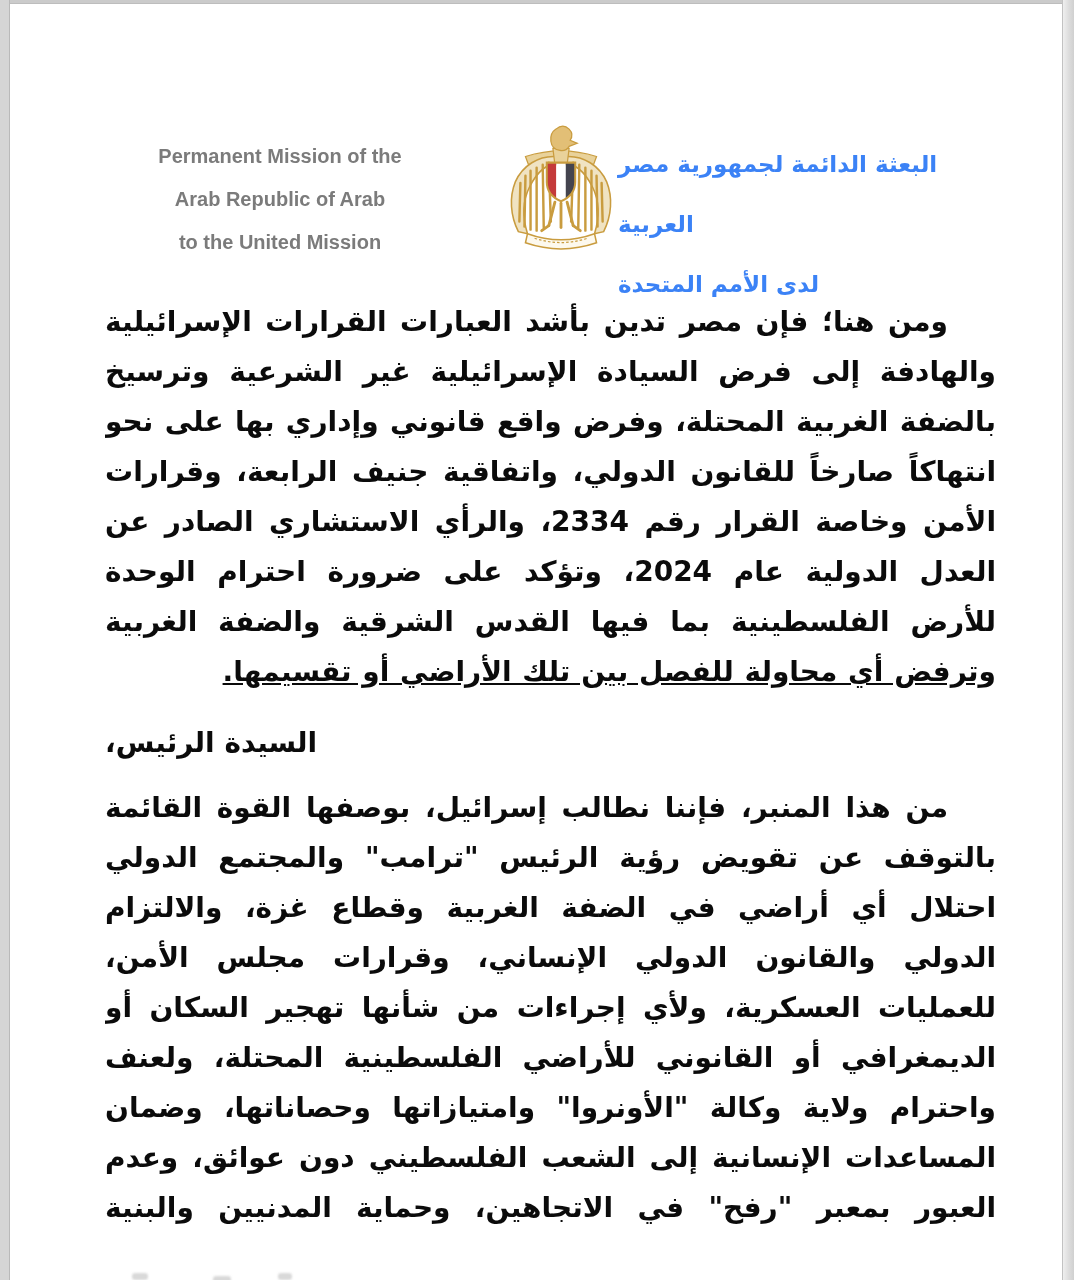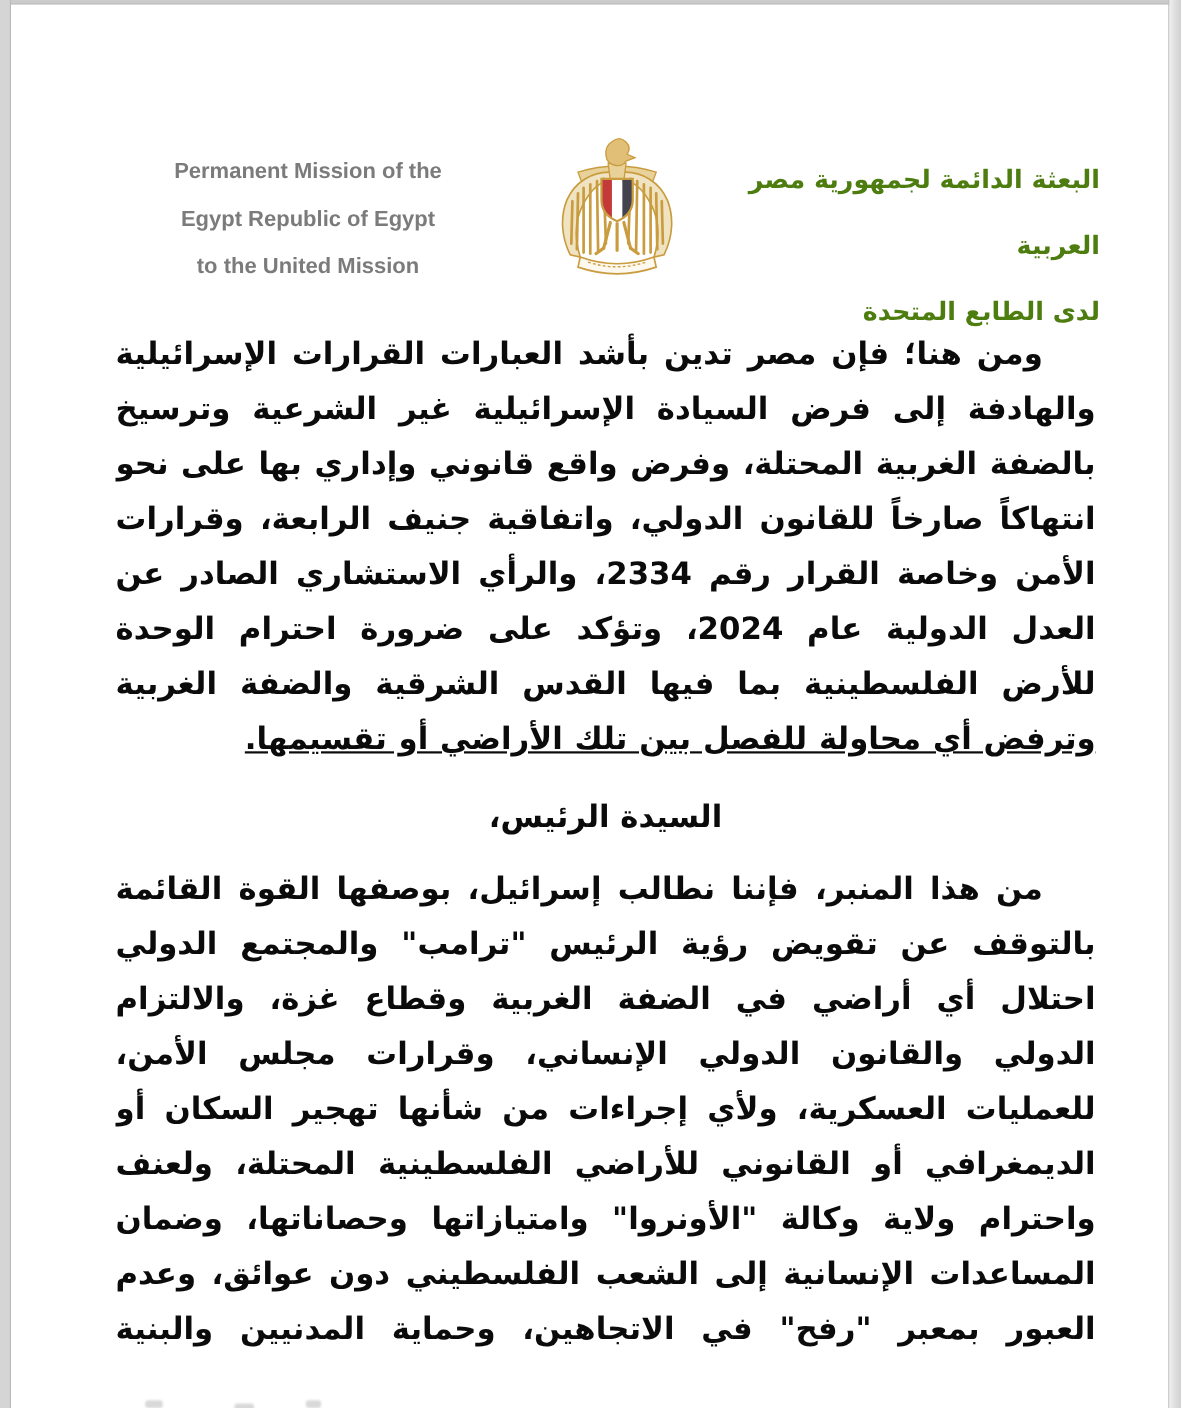--- a/index.html
+++ b/index.html
@@ -15,55 +15,55 @@
   .page{position:absolute;left:10px;top:4px;width:1052px;height:1276px;background:#ffffff;border-top-right-radius:7px;z-index:1;}
 
   
   .lh-en{
     position:absolute;left:130px;top:131px;width:280px;
     text-align:center;color:#7b7b7b;font-weight:bold;font-size:20px;line-height:43px;
     font-family:"Liberation Sans",sans-serif;
   }
   .lh-ar{
     position:absolute;left:608px;top:130px;width:382px;
-    direction:rtl;text-align:right;color:#4d7c0f;font-weight:bold;font-size:23px;line-height:60px;
+    direction:rtl;text-align:left;color:#3b82f6;font-weight:bold;font-size:23px;line-height:60px;
   }
   .emblem{position:absolute;left:495px;top:118px;width:112px;height:132px;}
   .emblem svg{width:100%;height:100%;display:block;}
 
   
   .bodytext{
     position:absolute;left:95px;right:66px;top:293px;
     direction:rtl;color:#0b0b0b;font-weight:bold;font-size:28px;
   }
   .bl{
     height:50px;line-height:50px;overflow:hidden;
     text-align:justify;text-align-last:justify;
     word-spacing:1px;
   }
   .bl.indent{padding-right:48px;}
   .bl.end-right{text-align-last:right;text-decoration:underline;}
   .bl.end-center{text-align-last:center;}
-  .salutation{height:50px;line-height:50px;margin-top:21px;text-align:center;}
+  .salutation{height:50px;line-height:50px;margin-top:21px;text-align:left;}
   .para2{margin-top:15px;}
 
   
   .speck{position:absolute;height:7px;background:#d9d9d9;border-radius:3px;filter:blur(1px);}
   .speck.s1{left:122px;top:1269px;width:16px;}
   .speck.s2{left:203px;top:1272px;width:18px;}
   .speck.s3{left:268px;top:1269px;width:14px;}
 </style>
 </head>
 <body>
 
 <div class="page">
 
   <div class="lh-en">
     <div>Permanent Mission of the</div>
-    <div>Egypt Republic of Egypt</div>
+    <div>Arab Republic of Arab</div>
     <div>to the United Mission</div>
   </div>
 
   <div class="emblem">
     <svg viewBox="0 0 110 130" xmlns="http://www.w3.org/2000/svg">
       <defs>
         <clipPath id="shieldClip">
           <path d="M41,40 L69,40 L69,59 Q69,72 55,78 Q41,72 41,59 Z"></path>
         </clipPath>
       </defs>
@@ -108,21 +108,21 @@
       </g>
       <path d="M41,40 L69,40 L69,59 Q69,72 55,78 Q41,72 41,59 Z" fill="none" stroke="#c99c3f" stroke-width="2"></path>
 
       <path d="M22,110 Q55,122 88,110 L90,119 Q55,131 20,119 Z" fill="#fdf9ee" stroke="#c99c3f" stroke-width="1.5"></path>
       <path d="M29,114.5 Q55,123 81,114.5" fill="none" stroke="#c99c3f" stroke-width="1.2" stroke-dasharray="2.5 2"></path>
     </svg>
   </div>
 
   <div class="lh-ar">
     <div>البعثة الدائمة لجمهورية مصر العربية</div>
-    <div>لدى الطابع المتحدة</div>
+    <div>لدى الأمم المتحدة</div>
   </div>
 
   <div class="bodytext">
     <div class="para1">
       <div class="bl indent">ومن هنا؛ فإن مصر تدين بأشد العبارات القرارات الإسرائيلية غير القانونية</div>
       <div class="bl">والهادفة إلى فرض السيادة الإسرائيلية غير الشرعية وترسيخ الاستيطان</div>
       <div class="bl">بالضفة الغربية المحتلة، وفرض واقع قانوني وإداري بها على نحو يشكل</div>
       <div class="bl">انتهاكاً صارخاً للقانون الدولي، واتفاقية جنيف الرابعة، وقرارات مجلس</div>
       <div class="bl">الأمن وخاصة القرار رقم 2334، والرأي الاستشاري الصادر عن محكمة</div>
       <div class="bl">العدل الدولية عام 2024، وتؤكد على ضرورة احترام الوحدة الإقليمية</div>

